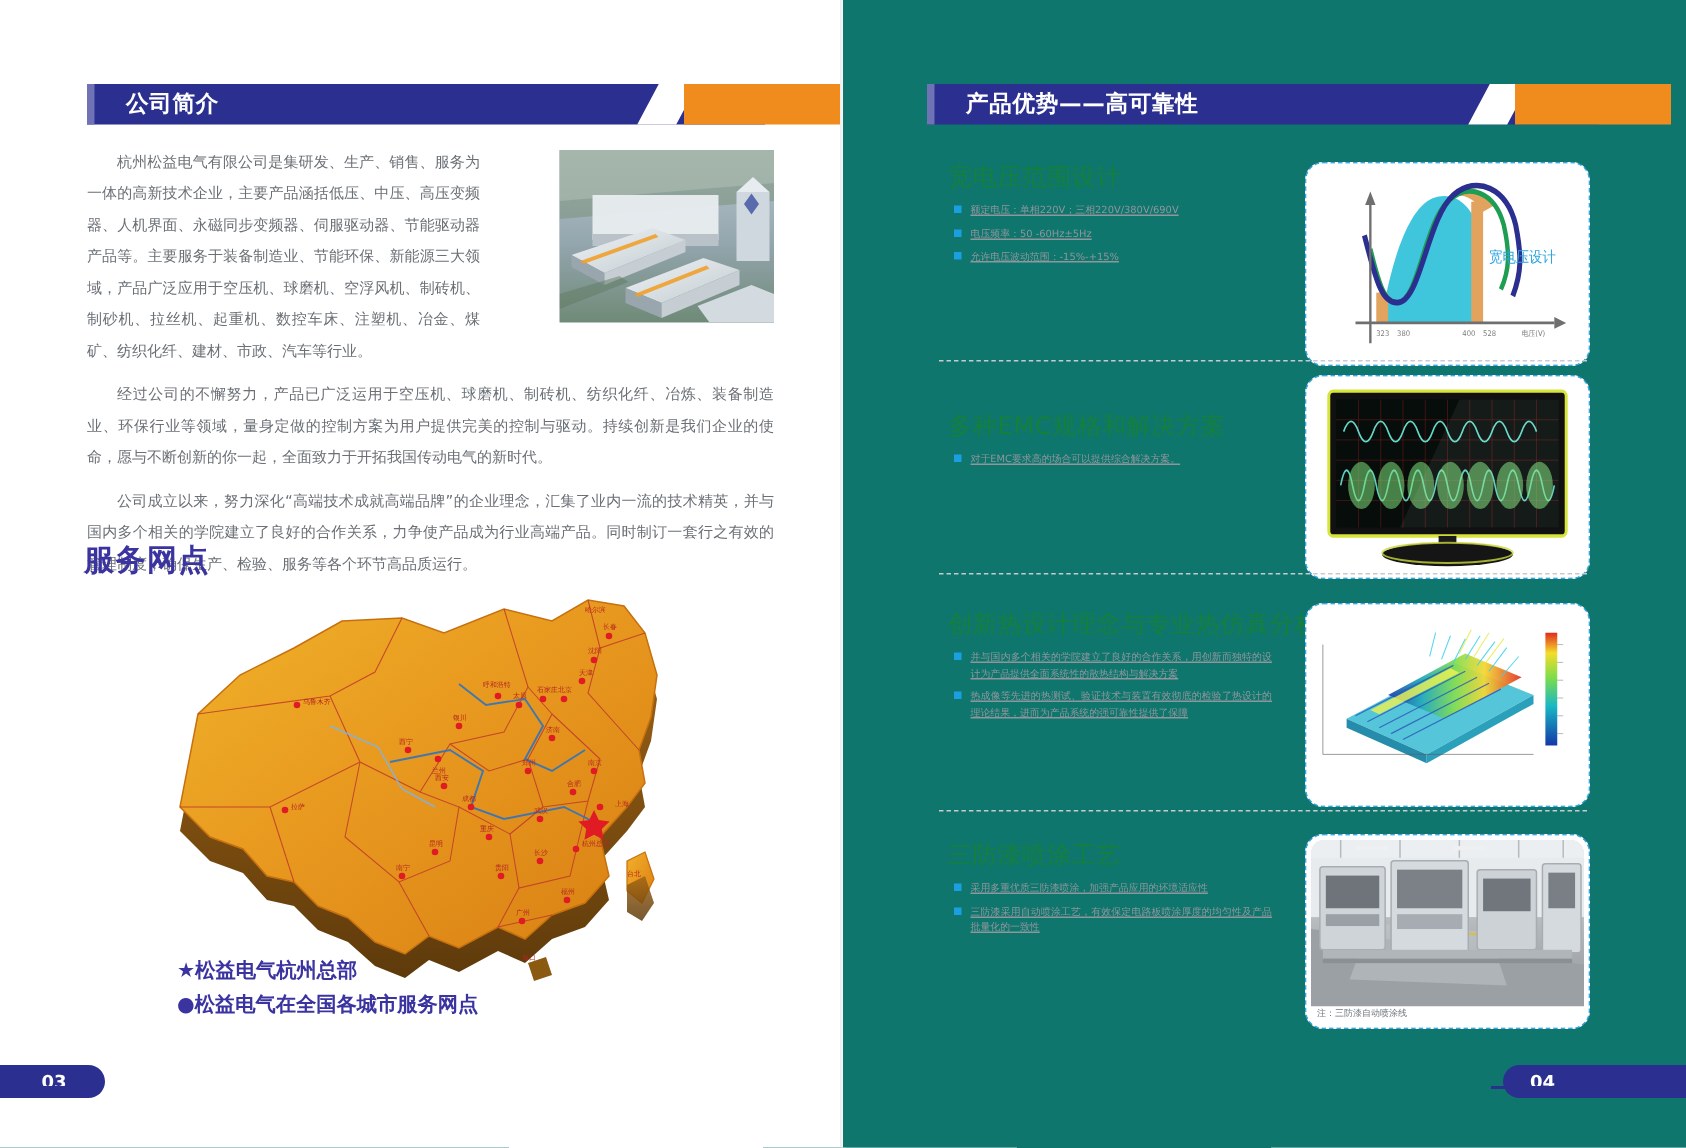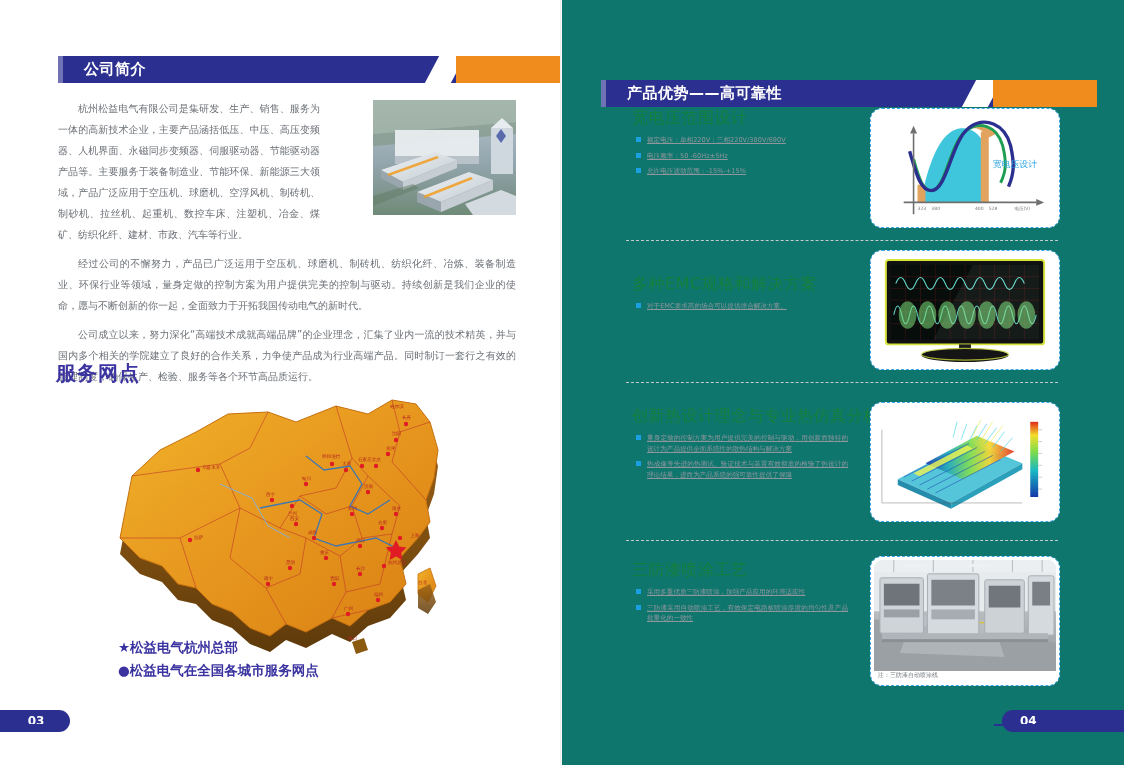--- a/index.html
+++ b/index.html
@@ -26,21 +26,21 @@
      background:#ffffff;transform:skewX(-28deg);}
   .hdr .orange{position:absolute;top:0;height:27px;
      background:#f08c1e;}
   .hdr h2{position:absolute;left:26px;top:0;margin:0;height:27px;line-height:27px;
      color:#ffffff;font-size:15px;font-weight:bold;letter-spacing:.5px;z-index:4;}
 
   #hdr-left{left:58px;top:56px;width:452px;}
   #hdr-left .slash{left:374px;}
   #hdr-left .orange{left:398px;width:112px;}
 
-  #hdr-right{left:601px;top:56px;width:448px;margin-top:24px;}
+  #hdr-right{left:618px;top:56px;width:448px;}
   #hdr-right .slash{left:368px;}
   #hdr-right .orange{left:392px;width:104px;}
 
   
   .intro{position:absolute;left:58px;top:98px;width:458px;}
   .intro-photo{position:absolute;right:0;top:2px;width:143px;height:115px;
      border:0;overflow:hidden;background:#8a9aa6;}
   .intro p{margin:0 0 8px 0;color:#6b7076;font-size:10px;line-height:21px;
      text-align:justify;text-indent:2em;}
   .intro p.wrapped{width:262px;}
@@ -55,21 +55,21 @@
   
   .feat{position:absolute;left:618px;width:448px;}
   .feat .ftitle{position:absolute;left:14px;top:0;color:#15803d;font-size:16px;
      letter-spacing:.5px;}
   .feat .blist{position:absolute;left:18px;top:27px;width:212px;margin:0;padding:0;
      list-style:none;}
   .feat .blist li{position:relative;padding-left:11px;margin-bottom:5px;
      color:#8f969c;font-size:6.6px;line-height:10.5px;text-align:justify;text-decoration:underline;}
   .feat .blist li:before{content:"";position:absolute;left:0;top:2px;
      width:5px;height:5px;background:#1a9fe0;}
-  .feat .imgbox{position:absolute;right:6px;top:0;width:190px;height:120px;
+  .feat .imgbox{position:absolute;right:6px;top:0;width:190px;height:136px;
      border:1px dashed #3aa6e6;border-radius:12px;padding:3px;box-sizing:border-box;
      background:#fff;}
   .feat .imgbox .inner{width:100%;height:100%;border-radius:9px;overflow:hidden;position:relative;}
 
   .divider{position:absolute;left:626px;width:432px;height:1px;
      border-top:1px dashed #c6cbd0;}
 
   
   .pgnum{position:absolute;top:710px;height:22px;line-height:22px;
      background:#2b2f8f;color:#ffffff;font-size:12px;font-weight:bold;}
@@ -368,21 +368,21 @@
       </svg>
     </div>
   </div>
 </div>
 
 <div class="divider" style="top:382px;"></div>
 
 <div class="feat" style="top:406px;">
   <div class="ftitle">创新热设计理念与专业热仿真分析</div>
   <ul class="blist">
-    <li>量身定做的控制方案为用户提供完美的控制与驱动，用创新而独特的设计为产品提供全面系统性的散热结构与解决方案</li>
+    <li>并与国内多个相关的学院建立了良好的合作关系，用创新而独特的设计为产品提供全面系统性的散热结构与解决方案</li>
     <li>热成像等先进的热测试、验证技术与装置有效彻底的检验了热设计的理论结果，进而为产品系统的强可靠性提供了保障</li>
   </ul>
   <div class="imgbox" style="top:-4px;">
     <div class="inner">
       <svg viewBox="0 0 184 114" preserveAspectRatio="none">
         <defs>
           <linearGradient id="heat" x1="0" y1="0" x2="1" y2="0">
             <stop offset="0%" stop-color="#1438a8"></stop>
               <stop offset="25%" stop-color="#1aa7b8"></stop>
             <stop offset="50%" stop-color="#7ddc4a"></stop>

